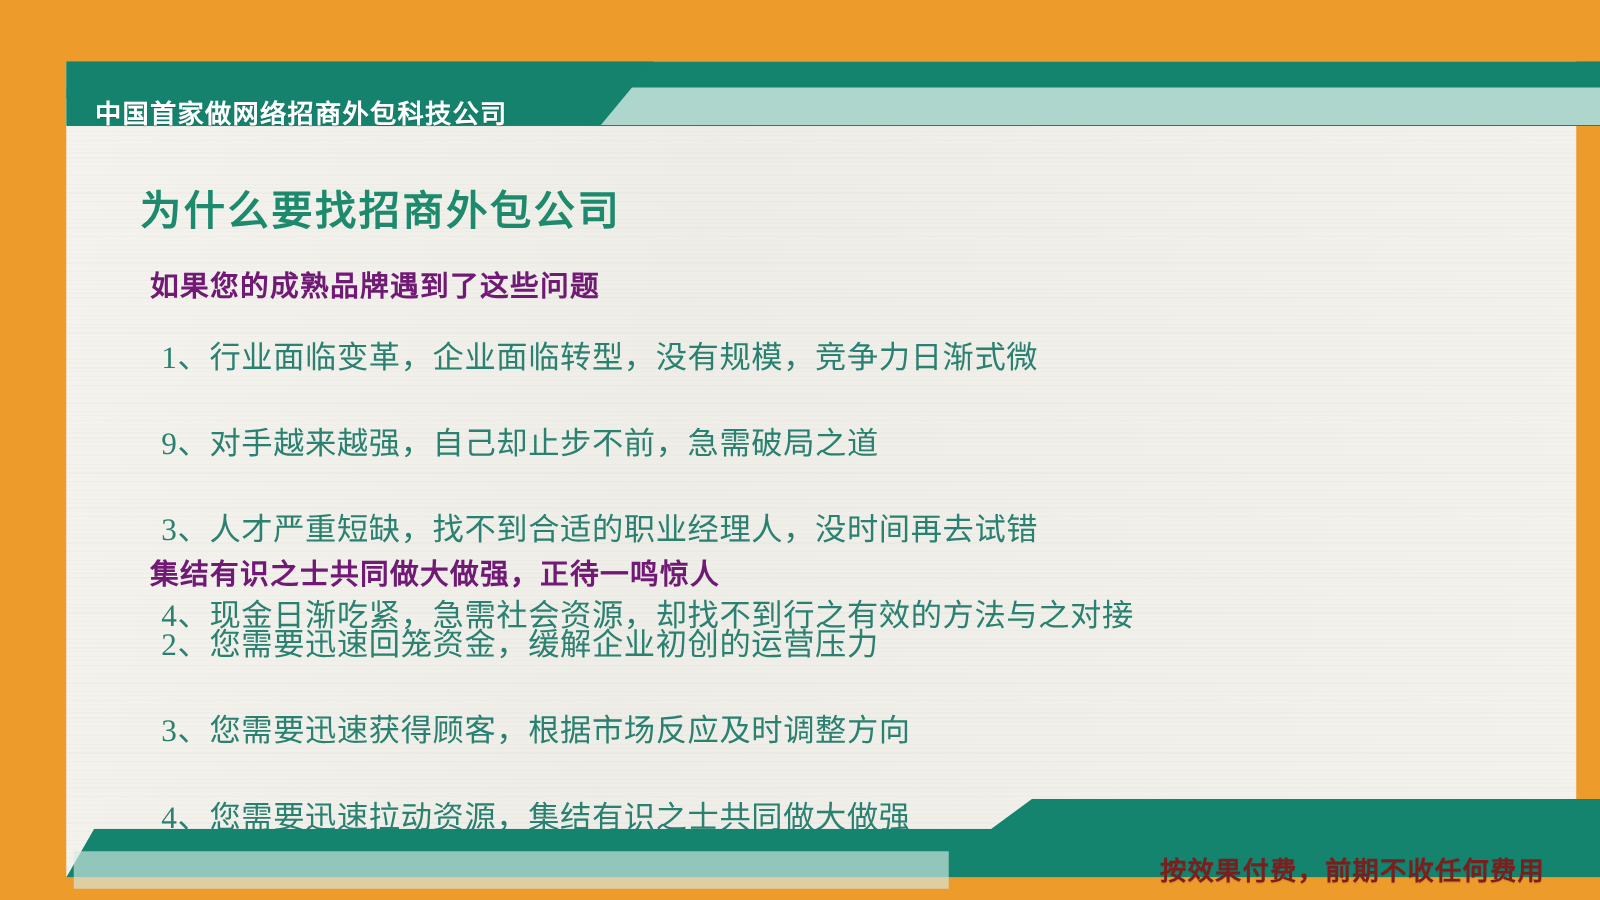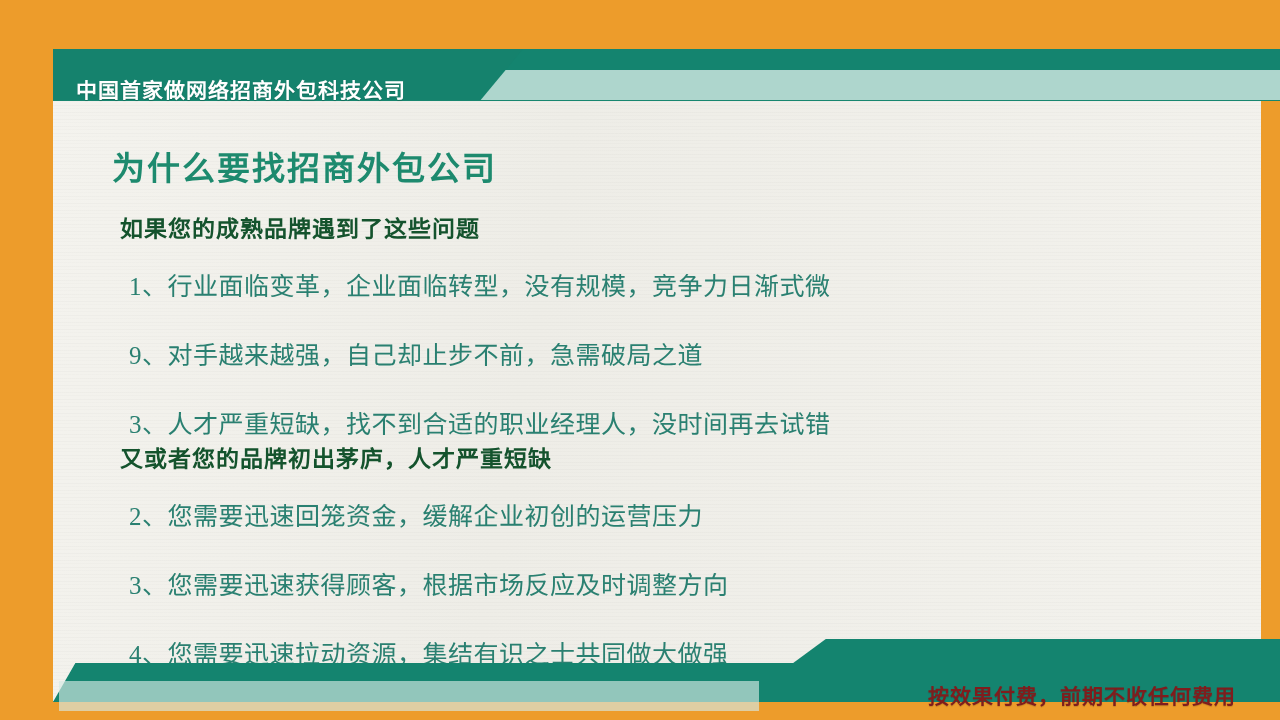--- a/index.html
+++ b/index.html
@@ -102,21 +102,21 @@
     left:0; width:100%;
   }
   .section-1 { top:90px; }
   .section-2 { top:320px; }
 
   .section-head {
     position:absolute;
     left:52px; top:0;
     font-size:23px;
     font-weight:bold;
-    color:#14532d;
+    color:#701a75;
     letter-spacing:1px;
     white-space:nowrap;
     text-align:center;
   }
 
   .bullets {
     position:absolute;
     left:46px; top:42px;
     list-style:none;
   }
@@ -178,25 +178,26 @@
   <div class="content">
 
     <div class="main-title">为什么要找招商外包公司</div>
 
     <div class="section section-1">
       <div class="section-head">如果您的成熟品牌遇到了这些问题</div>
       <ul class="bullets">
         <li class="bullet">1、行业面临变革，企业面临转型，没有规模，竞争力日渐式微</li>
         <li class="bullet">9、对手越来越强，自己却止步不前，急需破局之道</li>
         <li class="bullet">3、人才严重短缺，找不到合适的职业经理人，没时间再去试错</li>
+        <li class="bullet">4、现金日渐吃紧，急需社会资源，却找不到行之有效的方法与之对接</li>
       </ul>
     </div>
 
     <div class="section section-2">
-      <div class="section-head">又或者您的品牌初出茅庐，人才严重短缺</div>
+      <div class="section-head">集结有识之士共同做大做强，正待一鸣惊人</div>
       <ul class="bullets">
         <li class="bullet">2、您需要迅速回笼资金，缓解企业初创的运营压力</li>
         <li class="bullet">3、您需要迅速获得顾客，根据市场反应及时调整方向</li>
         <li class="bullet">4、您需要迅速拉动资源，集结有识之士共同做大做强</li>
       </ul>
     </div>
 
   </div>
 
   <div class="ftr-upper"></div>

